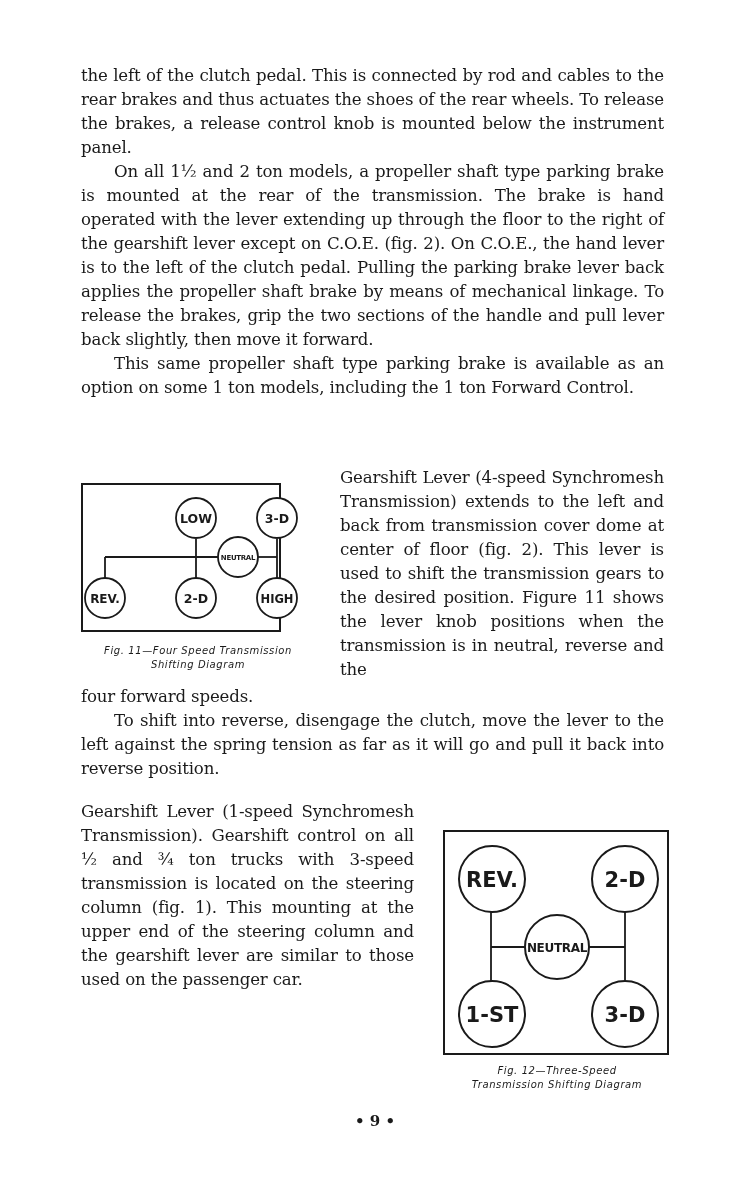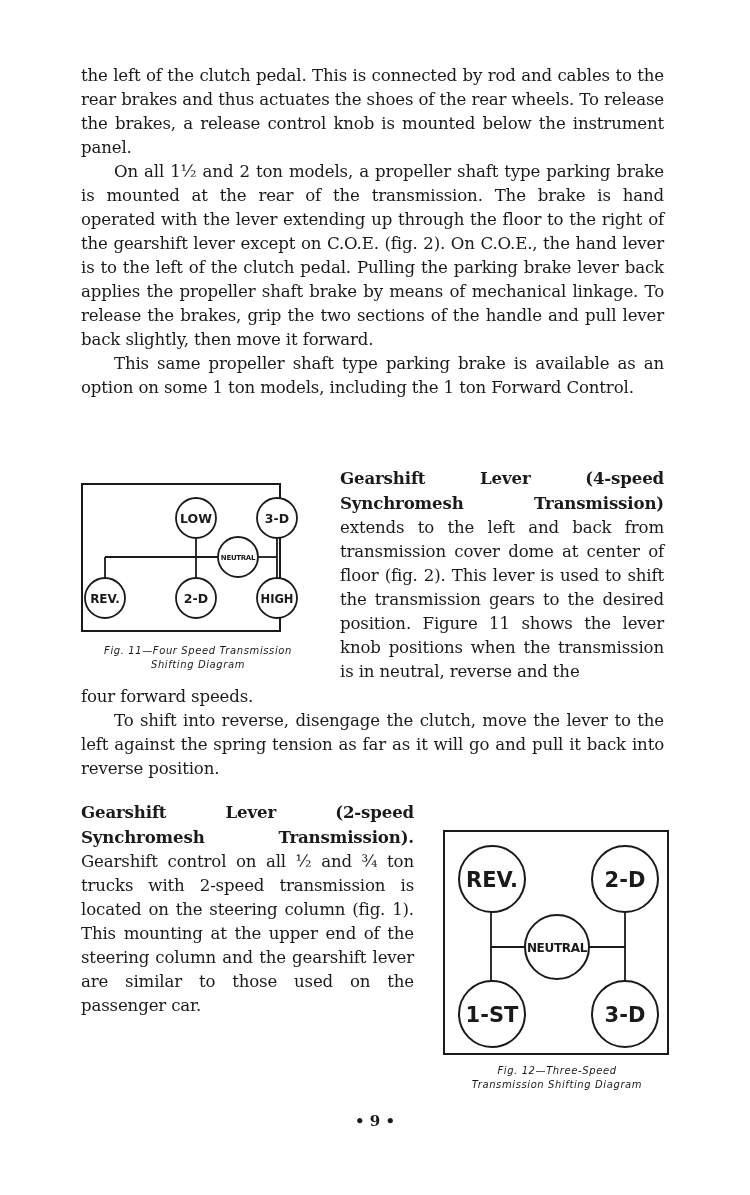--- a/index.html
+++ b/index.html
@@ -2,21 +2,21 @@
 <html><head>
 <meta charset="utf-8">
 <style>
   html, body { margin: 0; padding: 0; background: #ffffff; }
   body { width: 750px; height: 1195px; position: relative; overflow: hidden;
          font-family: "DejaVu Serif", "Liberation Serif", serif; color: #1a1a1a; }
   .txt { position: absolute; left: 81px; width: 583px; font-size: 16.6px; line-height: 24px;
          text-align: justify; letter-spacing: -0.15px; }
   .p { margin: 0; text-align: justify; }
   .indent { text-indent: 33px; }
-  .b { font-weight: bold; }
+  .b { font-weight: normal; }
   .fig-box { position: absolute; border: 2.5px solid #1a1a1a; box-sizing: border-box; }
   .fig-box svg { position: absolute; left: 0; top: 0; }
   .caption { position: absolute; font-family: "DejaVu Sans", "Liberation Sans", sans-serif;
              font-style: italic; font-weight: normal; font-size: 10px; line-height: 14px; text-align: center;
              letter-spacing: 0.6px; color: #1a1a1a; }
   .gear-label { font-family: "DejaVu Sans", "Liberation Sans", sans-serif; font-weight: bold; fill: #1a1a1a; }
   #page-num { position: absolute; left: 0; width: 750px; top: 1112px; text-align: center;
               font-weight: bold; font-size: 15px; font-family: "DejaVu Serif", serif; }
 </style>
 </head>
@@ -64,21 +64,21 @@
   </p>
 </div>
 
 <div class="txt" style="top:685px;">
   <p class="p">four forward speeds.</p>
   <p class="p indent">To shift into reverse, disengage the clutch, move the lever to the left against the spring tension as far as it will go and pull it back into reverse position.</p>
 </div>
 
 <div class="txt" style="width:333px; top:800px;">
   <p class="p">
-    <span class="b">Gearshift Lever (2-speed Synchromesh Transmission).</span><span> Gearshift control on all ½ and ¾ ton trucks with 2-speed transmission is located on the steering column (fig. 1). This mounting at the upper end of the steering column and the gearshift lever are similar to those used on the passenger car.</span>
+    <span class="b">Gearshift Lever (1-speed Synchromesh Transmission).</span><span> Gearshift control on all ½ and ¾ ton trucks with 3-speed transmission is located on the steering column (fig. 1). This mounting at the upper end of the steering column and the gearshift lever are similar to those used on the passenger car.</span>
   </p>
 </div>
 
 <div class="fig-box" style="left:443px; top:830px; width:226px; height:225px;">
   <svg width="226" height="225" viewBox="0 0 226 225">
     <g stroke="#1a1a1a" stroke-width="1.8" fill="none">
       <line x1="46" y1="80" x2="46" y2="150"></line>
       <line x1="180" y1="80" x2="180" y2="150"></line>
       <line x1="46" y1="115" x2="80" y2="115"></line>
       <line x1="144" y1="115" x2="180" y2="115"></line>

